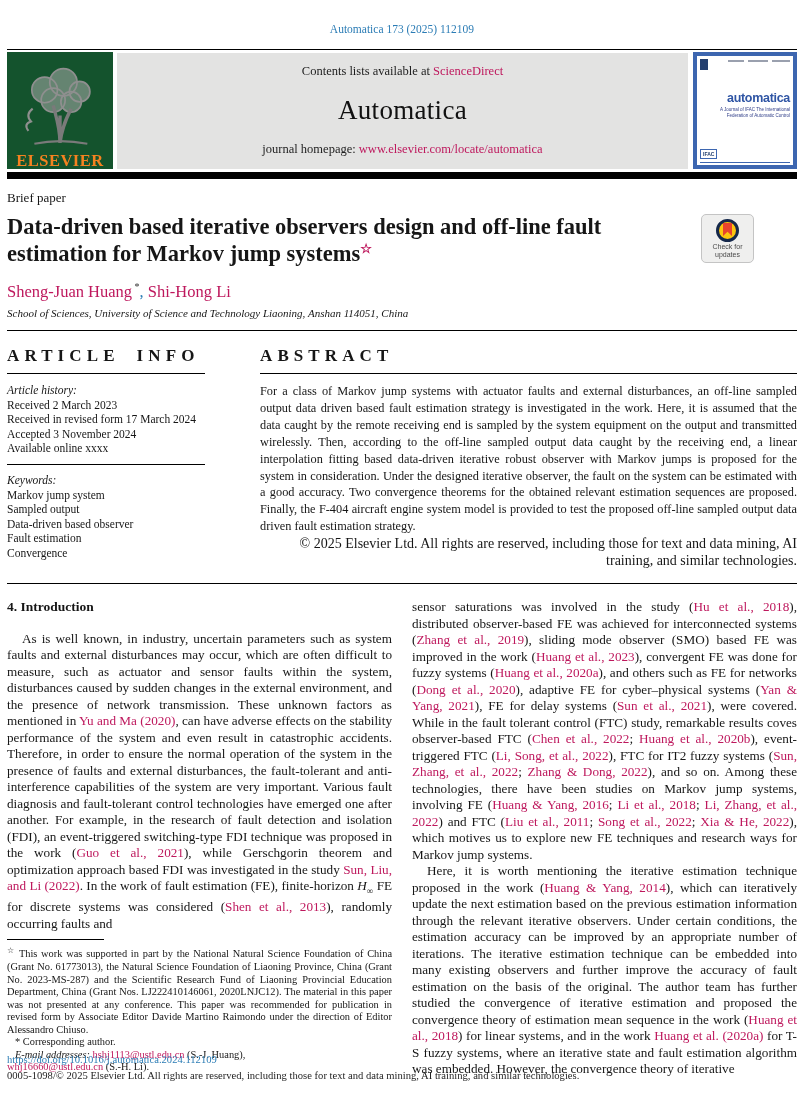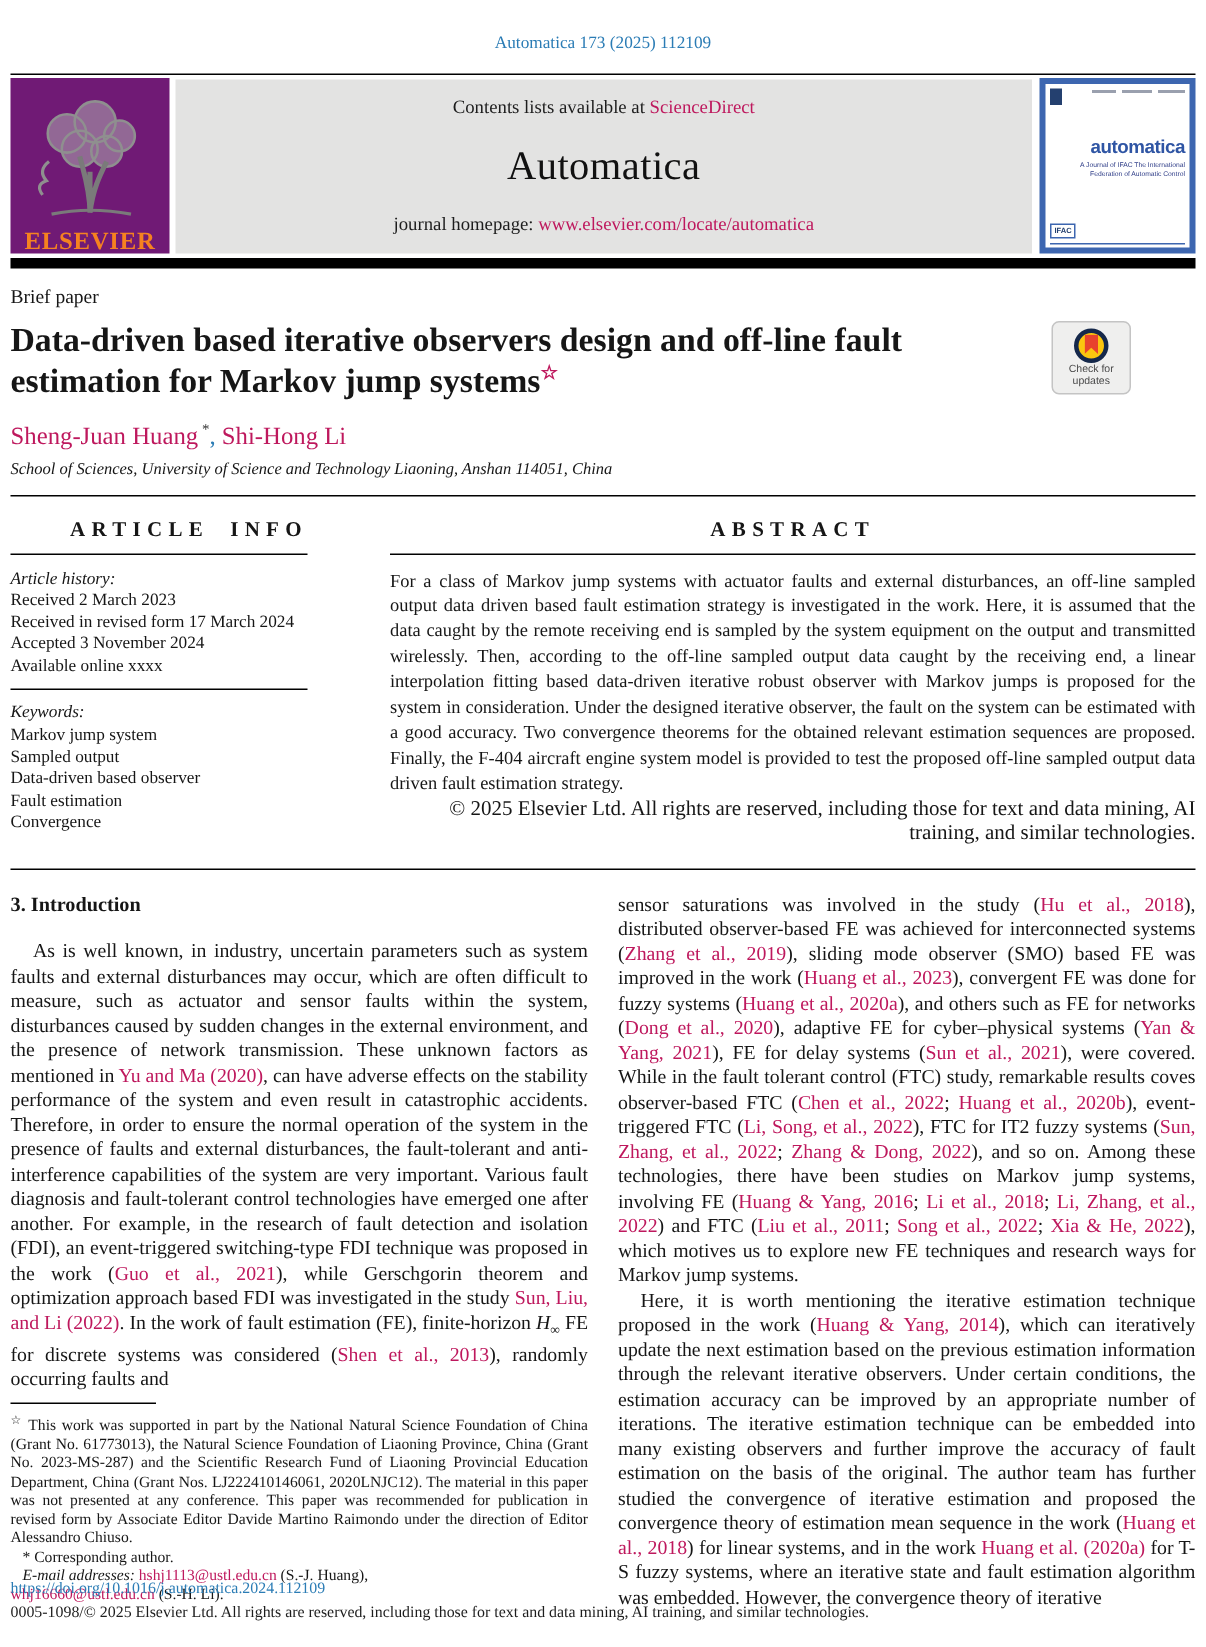--- a/index.html
+++ b/index.html
@@ -7,21 +7,21 @@
   .page{position:relative;width:804px;height:786px;padding:0 7px;box-sizing:border-box;}
   .link{color:#be185d;}
   .it{font-style:italic;}
 
   
   .journal-ref{padding-top:23px;text-align:center;font-size:11.5px;color:#2b7cb5;}
 
   
   .header-toprule{border-top:1.5px solid #000;margin-top:14px;}
   .header{display:flex;align-items:stretch;height:117px;margin-top:2px;}
-  .elsevier-block{width:106px;display:flex;flex-direction:column;align-items:center;justify-content:flex-end;background:#701a75;}
+  .elsevier-block{width:106px;display:flex;flex-direction:column;align-items:center;justify-content:flex-end;background:#14532d;}
   .elsevier-wordmark{font-size:16.5px;font-weight:bold;color:#f58220;letter-spacing:.5px;line-height:17px;}
   .header-mid{flex:1;background:#e3e3e2;margin:1px 5px 0 4px;display:flex;flex-direction:column;justify-content:space-between;text-align:center;padding:11px 0 12px;}
   .contents-line,.homepage-line{font-size:12.5px;color:#1d1d1d;}
   .journal-title{font-size:27px;letter-spacing:.3px;color:#111;}
   
   .cover{width:104px;background:#3d66b0;padding:4px;box-sizing:border-box;position:relative;}
   .cover-inner{background:#fff;width:100%;height:100%;position:relative;box-sizing:border-box;padding:3px;}
   .cover-emblem{position:absolute;top:3px;left:3px;width:8px;height:11px;background:#24406f;}
   .cover-meta{position:absolute;top:4px;right:3px;display:flex;gap:4px;}
   .cover-meta i{display:block;height:2px;background:#9aa0ae;}
@@ -39,21 +39,21 @@
   .byline sup{color:#333;font-size:10px;}
   .affiliation{margin-top:6px;font-size:11px;font-style:italic;}
   .title-rule{border-bottom:1.2px solid #000;margin-top:11px;}
   .check-badge{position:absolute;left:701px;top:214px;width:53px;height:49px;background:#efefee;border:1px solid #c4c4c4;border-radius:5px;text-align:center;box-sizing:border-box;cursor:pointer;}
   .cb-ring{width:17px;height:17px;border-radius:50%;border:3px solid #15284b;background:#fbc50f;margin:4px auto 1px;position:relative;}
   .cb-flag{position:absolute;left:4px;top:1px;width:9px;height:13px;background:#e8432d;clip-path:polygon(0 0,100% 0,100% 100%,50% 68%,0 100%);}
   .cb-label{font-family:"Liberation Sans",sans-serif;font-size:7px;line-height:8px;color:#4a4a4a;}
 
   
   .info-grid{display:grid;grid-template-columns:238px 1fr;column-gap:15px;padding-top:15px;}
-  .block-heading{font-size:14px;font-weight:bold;letter-spacing:.30em;word-spacing:.45em;text-align:center;}
+  .block-heading{font-size:17px;font-weight:bold;letter-spacing:.30em;word-spacing:.45em;}
   .heading-rule{border-bottom:1.4px solid #000;margin:7px 0 9px;}
   .heading-rule.short{width:198px;}
   .info-text{font-size:11.5px;line-height:14.6px;}
   .info-label{font-style:italic;}
   .info-midrule{border-bottom:1.1px solid #000;width:198px;margin:8px 0;}
   .abstract-text{font-size:12.3px;line-height:16.9px;text-align:justify;}
   .abstract-copyright{font-size:14px;line-height:16.5px;text-align:right;margin-top:1px;}
   .full-rule{border-bottom:1.2px solid #000;margin-top:14px;}
 
   
@@ -181,21 +181,21 @@
       <div class="heading-rule"></div>
       <div class="abstract-text">For a class of Markov jump systems with actuator faults and external disturbances, an off-line sampled output data driven based fault estimation strategy is investigated in the work. Here, it is assumed that the data caught by the remote receiving end is sampled by the system equipment on the output and transmitted wirelessly. Then, according to the off-line sampled output data caught by the receiving end, a linear interpolation fitting based data-driven iterative robust observer with Markov jumps is proposed for the system in consideration. Under the designed iterative observer, the fault on the system can be estimated with a good accuracy. Two convergence theorems for the obtained relevant estimation sequences are proposed. Finally, the F-404 aircraft engine system model is provided to test the proposed off-line sampled output data driven fault estimation strategy.</div>
       <div class="abstract-copyright">© 2025 Elsevier Ltd. All rights are reserved, including those for text and data mining, AI training, and similar technologies.</div>
     </div>
   </div>
 
   <div class="full-rule"></div>
 
   <div class="body-cols">
     <div class="col">
-      <h2 class="section-heading">3. Introduction</h2>
+      <h2 class="section-heading">4. Introduction</h2>
       <div>
           <p class="para indent">As is well known, in industry, uncertain parameters such as system faults and external disturbances may occur, which are often difficult to measure, such as actuator and sensor faults within the system, disturbances caused by sudden changes in the external environment, and the presence of network transmission. These unknown factors as mentioned in <span class="link">Yu and Ma (2020)</span>, can have adverse effects on the stability performance of the system and even result in catastrophic accidents. Therefore, in order to ensure the normal operation of the system in the presence of faults and external disturbances, the fault-tolerant and anti-interference capabilities of the system are very important. Various fault diagnosis and fault-tolerant control technologies have emerged one after another. For example, in the research of fault detection and isolation (FDI), an event-triggered switching-type FDI technique was proposed in the work (<span class="link">Guo et al., 2021</span>), while Gerschgorin theorem and optimization approach based FDI was investigated in the study <span class="link">Sun, Liu, and Li (2022)</span>. In the work of fault estimation (FE), finite-horizon <span class="it">H</span><sub>∞</sub> FE for discrete systems was considered (<span class="link">Shen et al., 2013</span>), randomly occurring faults and</p>
         </div>
 
       <div class="footnote">
         <div class="footnote-sep"></div>
         <div class="fn-support"><sup>☆</sup> This work was supported in part by the National Natural Science Foundation of China (Grant No. 61773013), the Natural Science Foundation of Liaoning Province, China (Grant No. 2023-MS-287) and the Scientific Research Fund of Liaoning Provincial Education Department, China (Grant Nos. LJ222410146061, 2020LNJC12). The material in this paper was not presented at any conference. This paper was recommended for publication in revised form by Associate Editor Davide Martino Raimondo under the direction of Editor Alessandro Chiuso.</div>
         <div class="fn-corresponding">* Corresponding author.</div>
         <div class="fn-emails"><span class="it">E-mail addresses:</span>  <span class="link">hshj1113@ustl.edu.cn</span> (S.-J. Huang),<br><span class="link">whj16660@ustl.edu.cn</span> (S.-H. Li).</div>
       </div>

